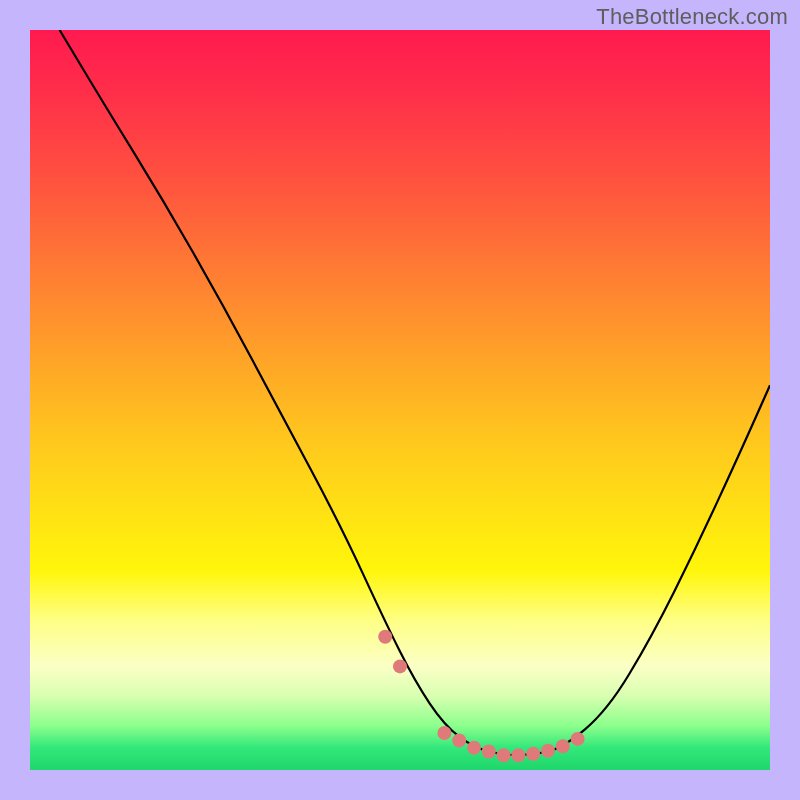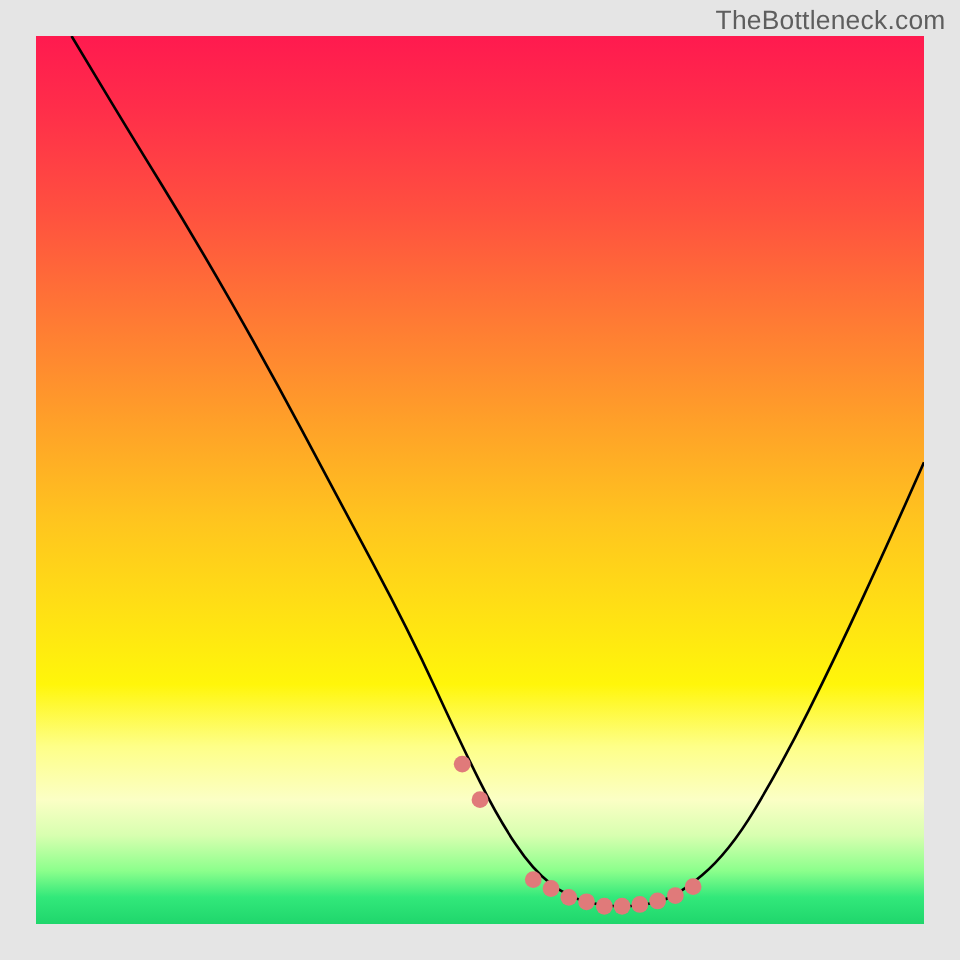--- a/index.html
+++ b/index.html
@@ -8,21 +8,21 @@
     width: 800px;
     height: 800px;
     background: #000000;
     overflow: hidden;
     font-family: Arial, Helvetica, sans-serif;
   }
   .frame {
     position: relative;
     width: 800px;
     height: 800px;
-    background: #e5e5e5;
+    background: #c4b5fd;
   }
   .plot-area {
     position: absolute;
     left: 30px;
     top: 30px;
     width: 740px;
     height: 740px;
     
     background: linear-gradient(to bottom,
       #ff1a4f 0%,

